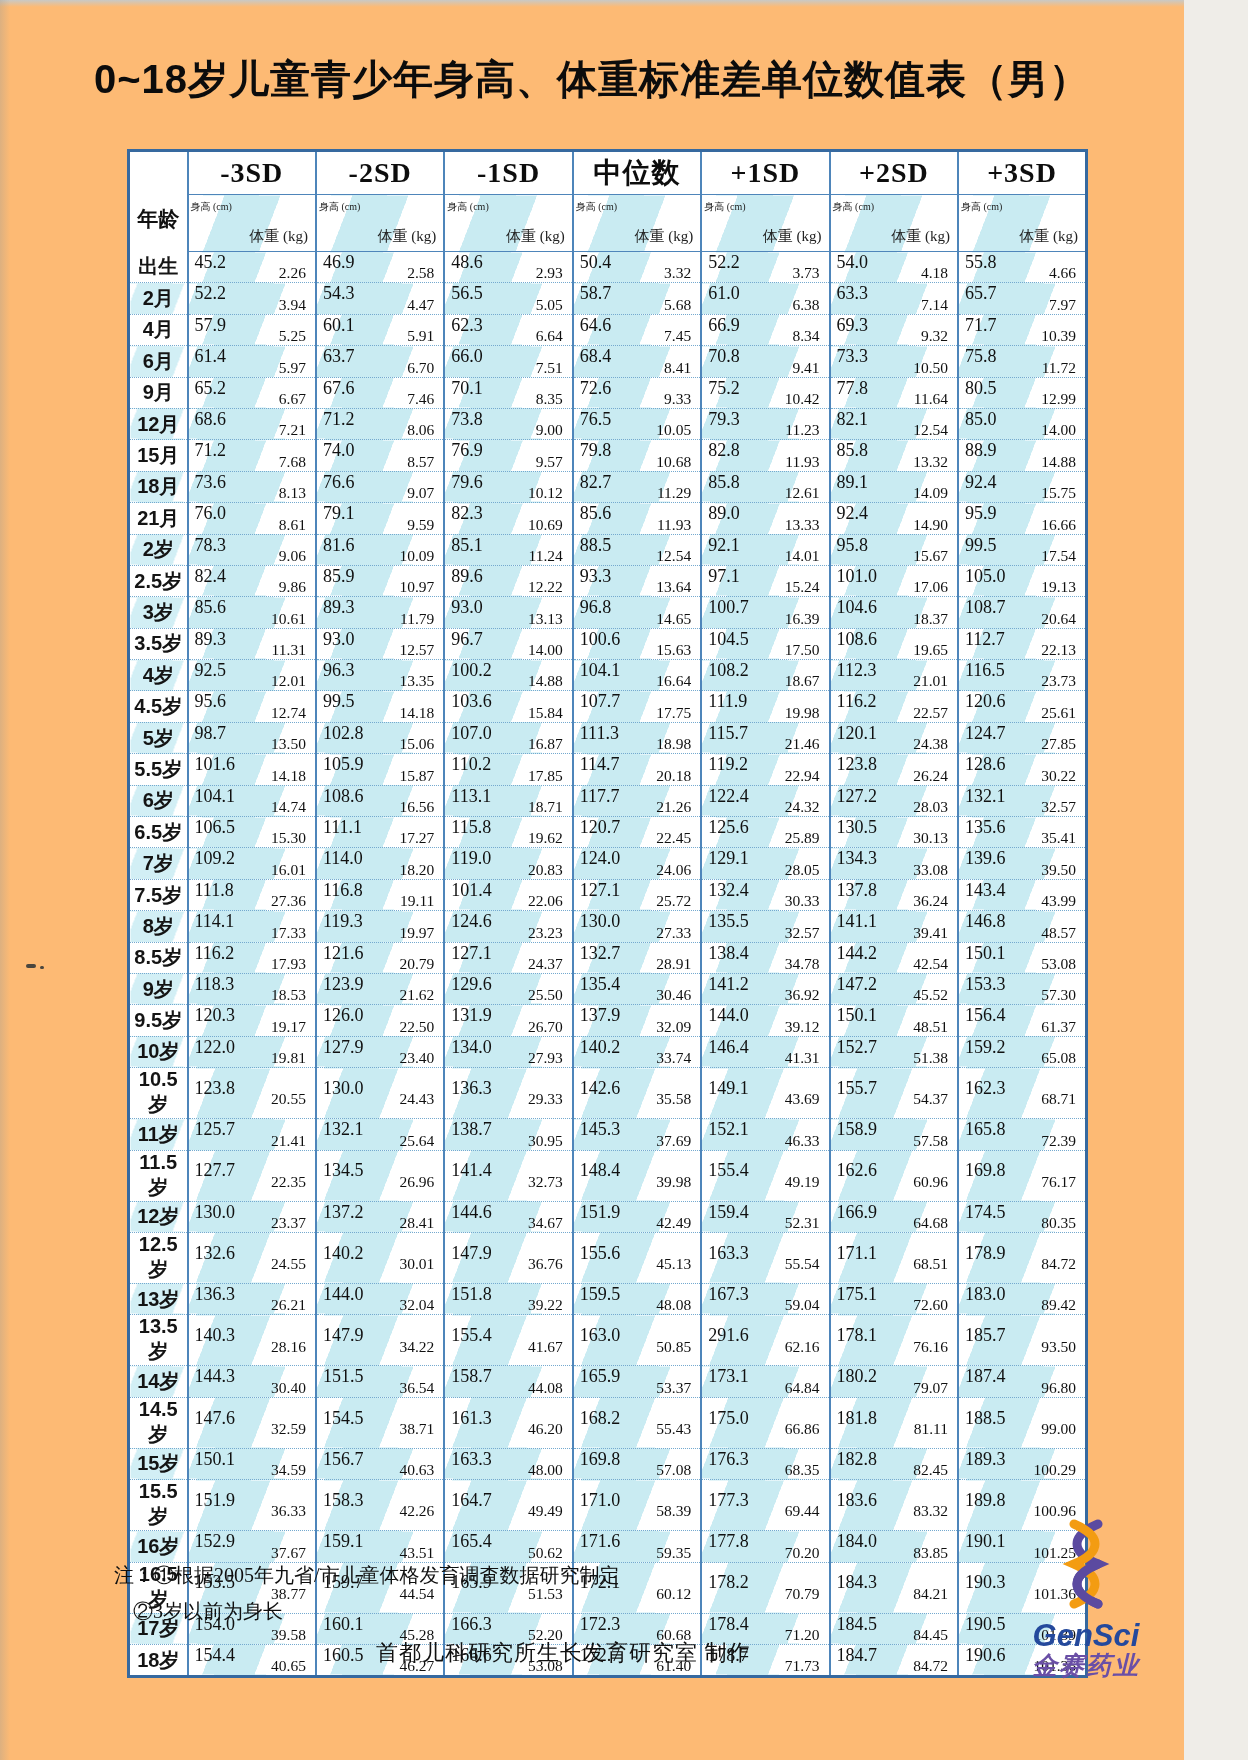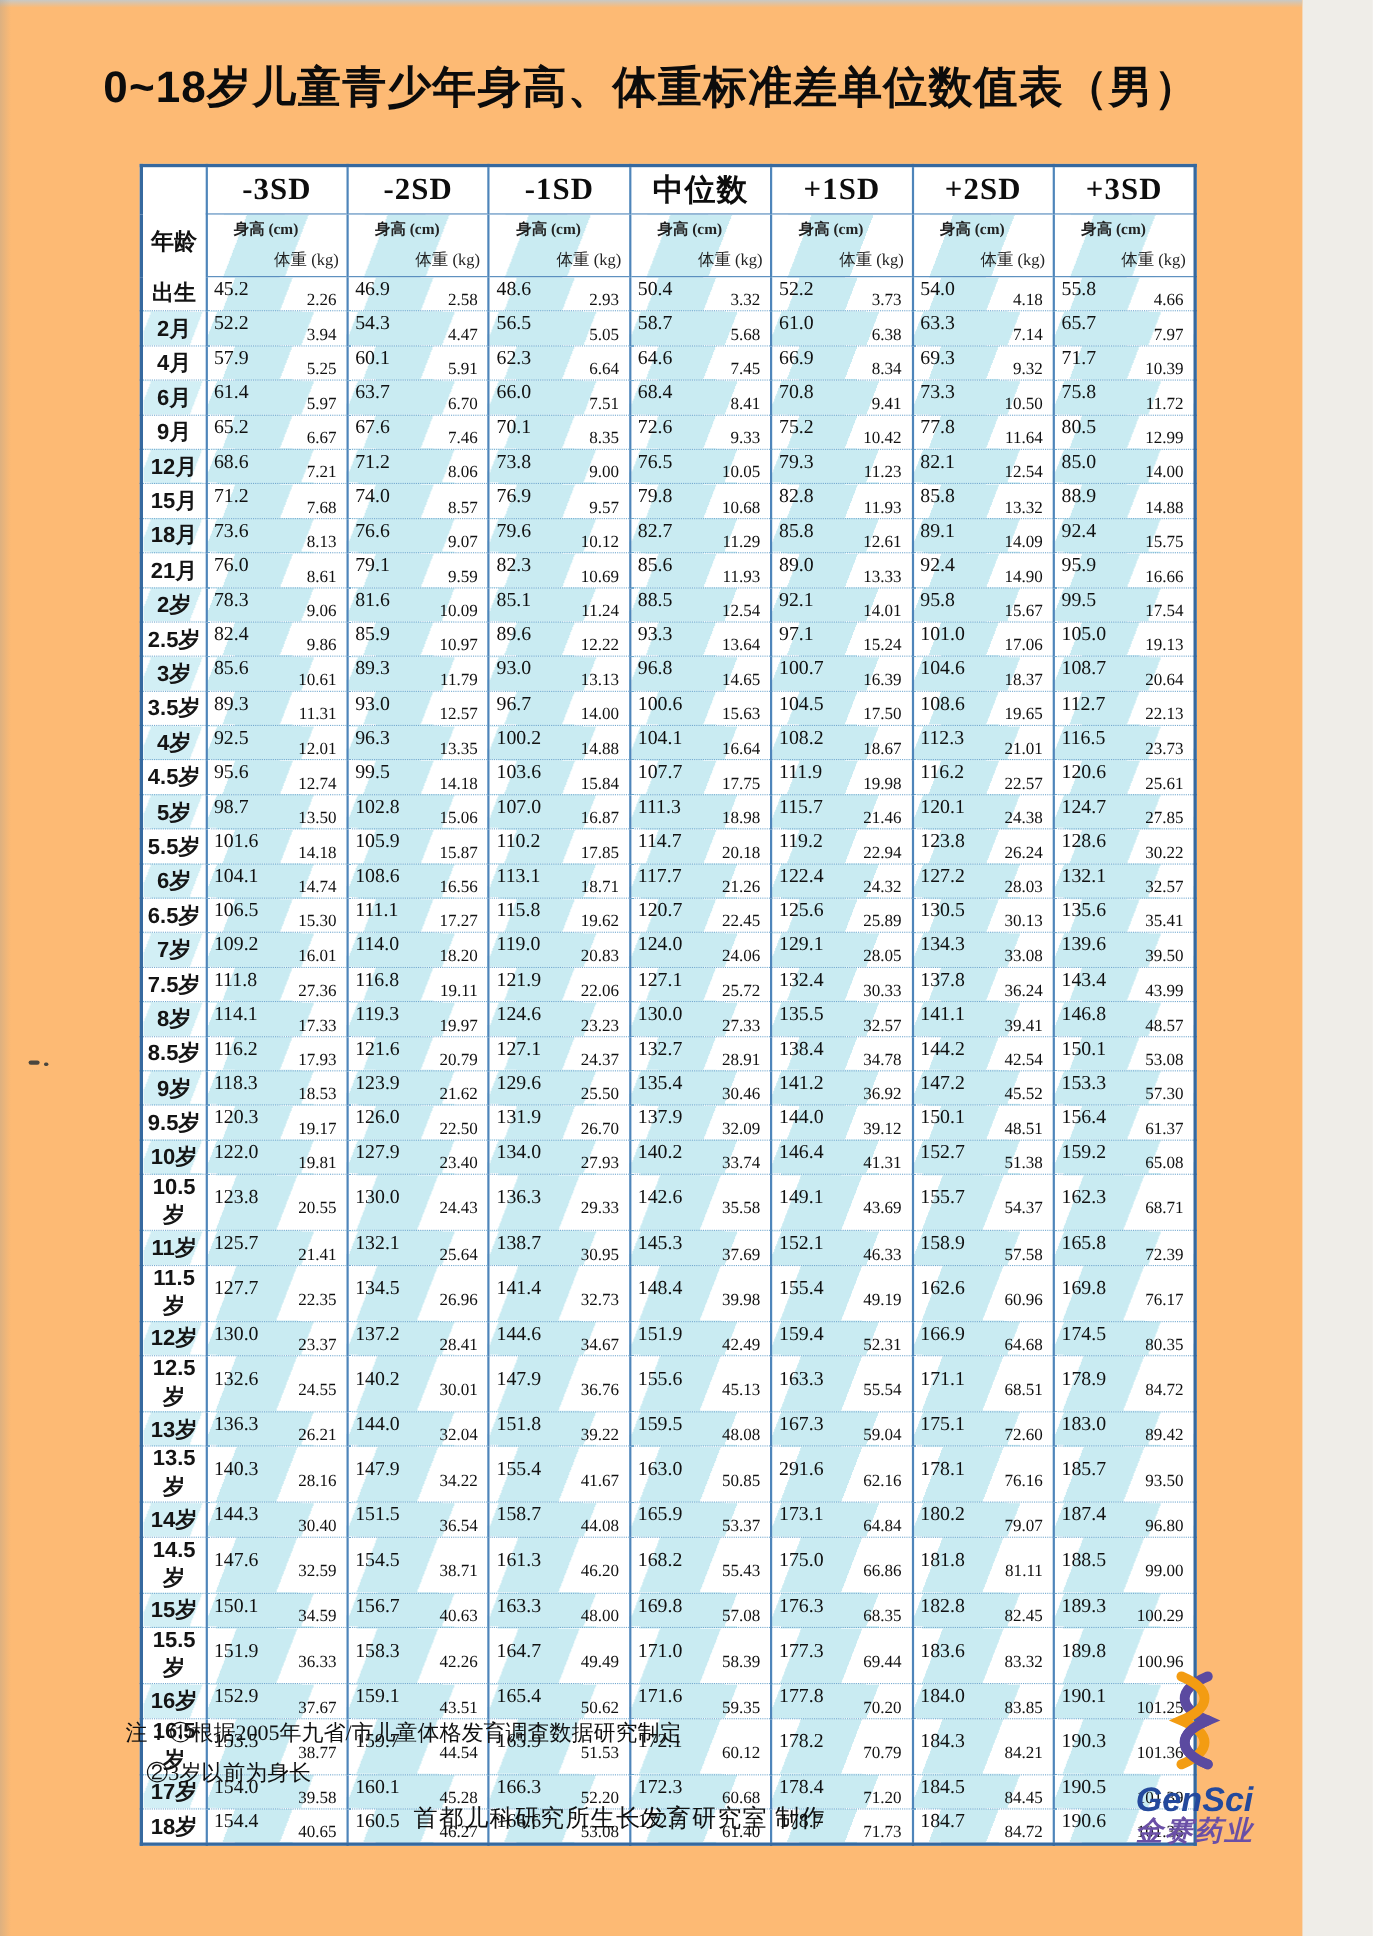--- a/index.html
+++ b/index.html
@@ -55,21 +55,21 @@
     border-left:2px solid #4e85ba;
     border-bottom:1.5px solid #4e85ba;
     vertical-align:middle;
   }
   tr.subhead th{
     border-left:2px solid #4e85ba;
     border-bottom:1.5px solid #4e85ba;
     background:linear-gradient(111deg,#fff 0 24%,#c9ebf2 24% 62%,#fff 62%);
   }
   .cellbox2{position:relative;height:56px;}
-  .hl{position:absolute;left:24px;top:5px;font-size:14px;font-weight:700;color:#222;}
+  .hl{position:absolute;left:2px;top:5px;font-size:10px;font-weight:400;color:#222;}
   .wl{position:absolute;right:7px;bottom:5px;font-size:15px;font-weight:400;color:#222;text-align:right;}
 
   tbody th,tbody td{padding:0;}
   tbody tr:not(:first-child) th,
   tbody tr:not(:first-child) td{border-top:1px dotted #74a9cf;}
   th.age{
     background:#fff;
     font-family:"Liberation Sans", sans-serif;
     font-size:20px;font-weight:600;color:#141414;
     text-align:center;vertical-align:middle;
@@ -1093,21 +1093,21 @@
             </div>
           </td>
           <td class="val">
             <div class="cellbox">
               <span class="h">116.8</span>
               <span class="w">19.11</span>
             </div>
           </td>
           <td class="val">
             <div class="cellbox">
-              <span class="h">121.9</span>
+              <span class="h">101.4</span>
               <span class="w">22.06</span>
             </div>
           </td>
           <td class="val">
             <div class="cellbox">
               <span class="h">127.1</span>
               <span class="w">25.72</span>
             </div>
           </td>
           <td class="val">

